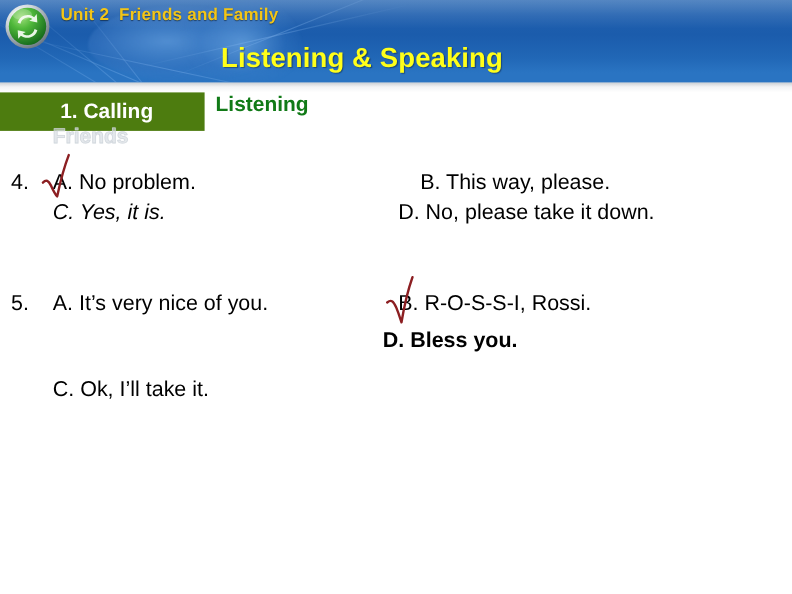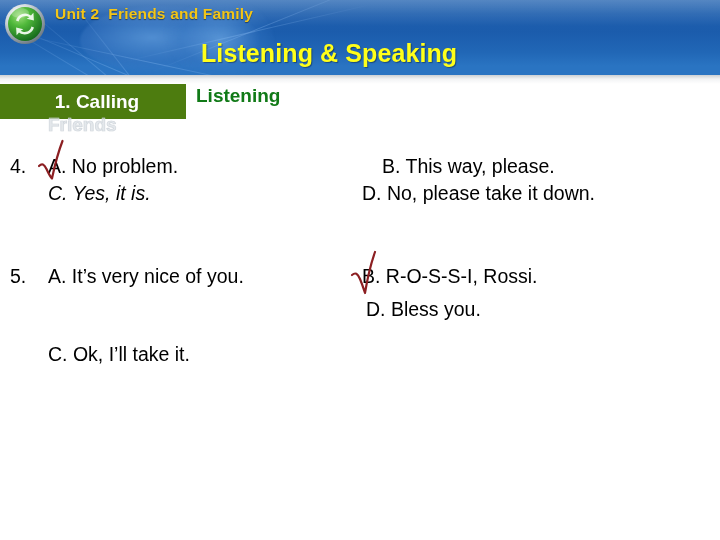--- a/index.html
+++ b/index.html
@@ -189,21 +189,21 @@
   #q4 .opt-c { left: 48px;  top: 27px; font-style: italic; }
   #q4 .opt-b { left: 362px; top: 0px; margin-left: 20px; }
   #q4 .opt-d { left: 362px; top: 27px; text-align: right; }
 
   
   #q5 { left: 0; top: 265px; width: 720px; height: 70px; }
   #q5 .q-num { left: 10px;  top: 0px; }
   #q5 .opt-a { left: 48px;  top: 0px; }
   #q5 .opt-c { left: 48px;  top: 33px; margin-top: 45px; }
   #q5 .opt-b { left: 362px; top: 0px; }
-  #q5 .opt-d { left: 366px; top: 33px; }
+  #q5 .opt-d { left: 348px; top: 33px; font-weight: bold; }
 
   
   .check {
     position: absolute;
     pointer-events: none;
   }
   #check-q4 { left: 36px;  top: 138px; }
   #check-q5 { left: 349px; top: 250px; }
 
   

